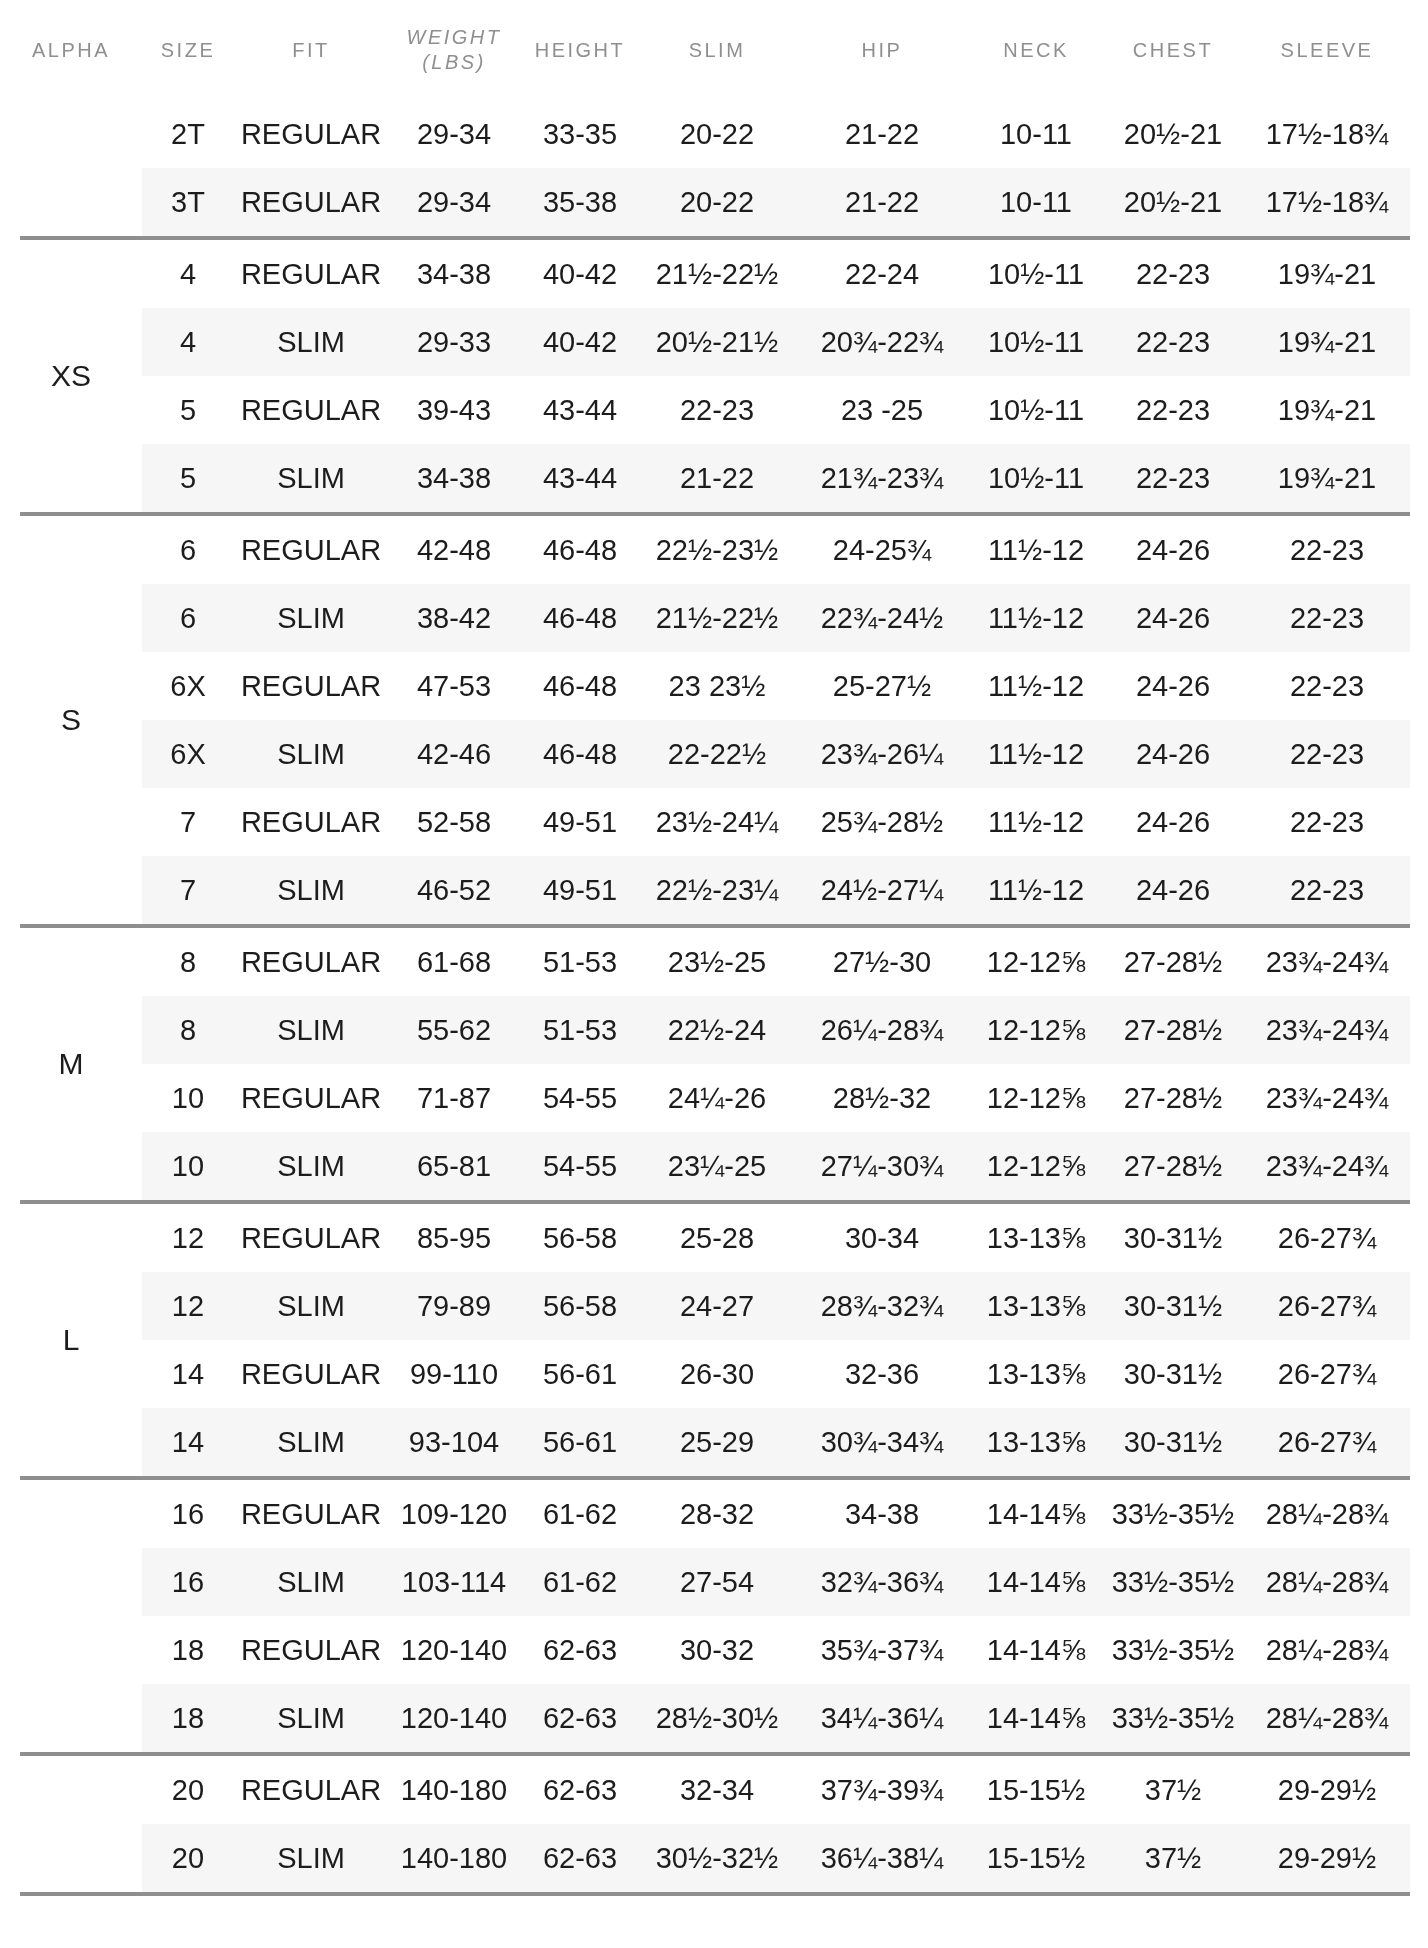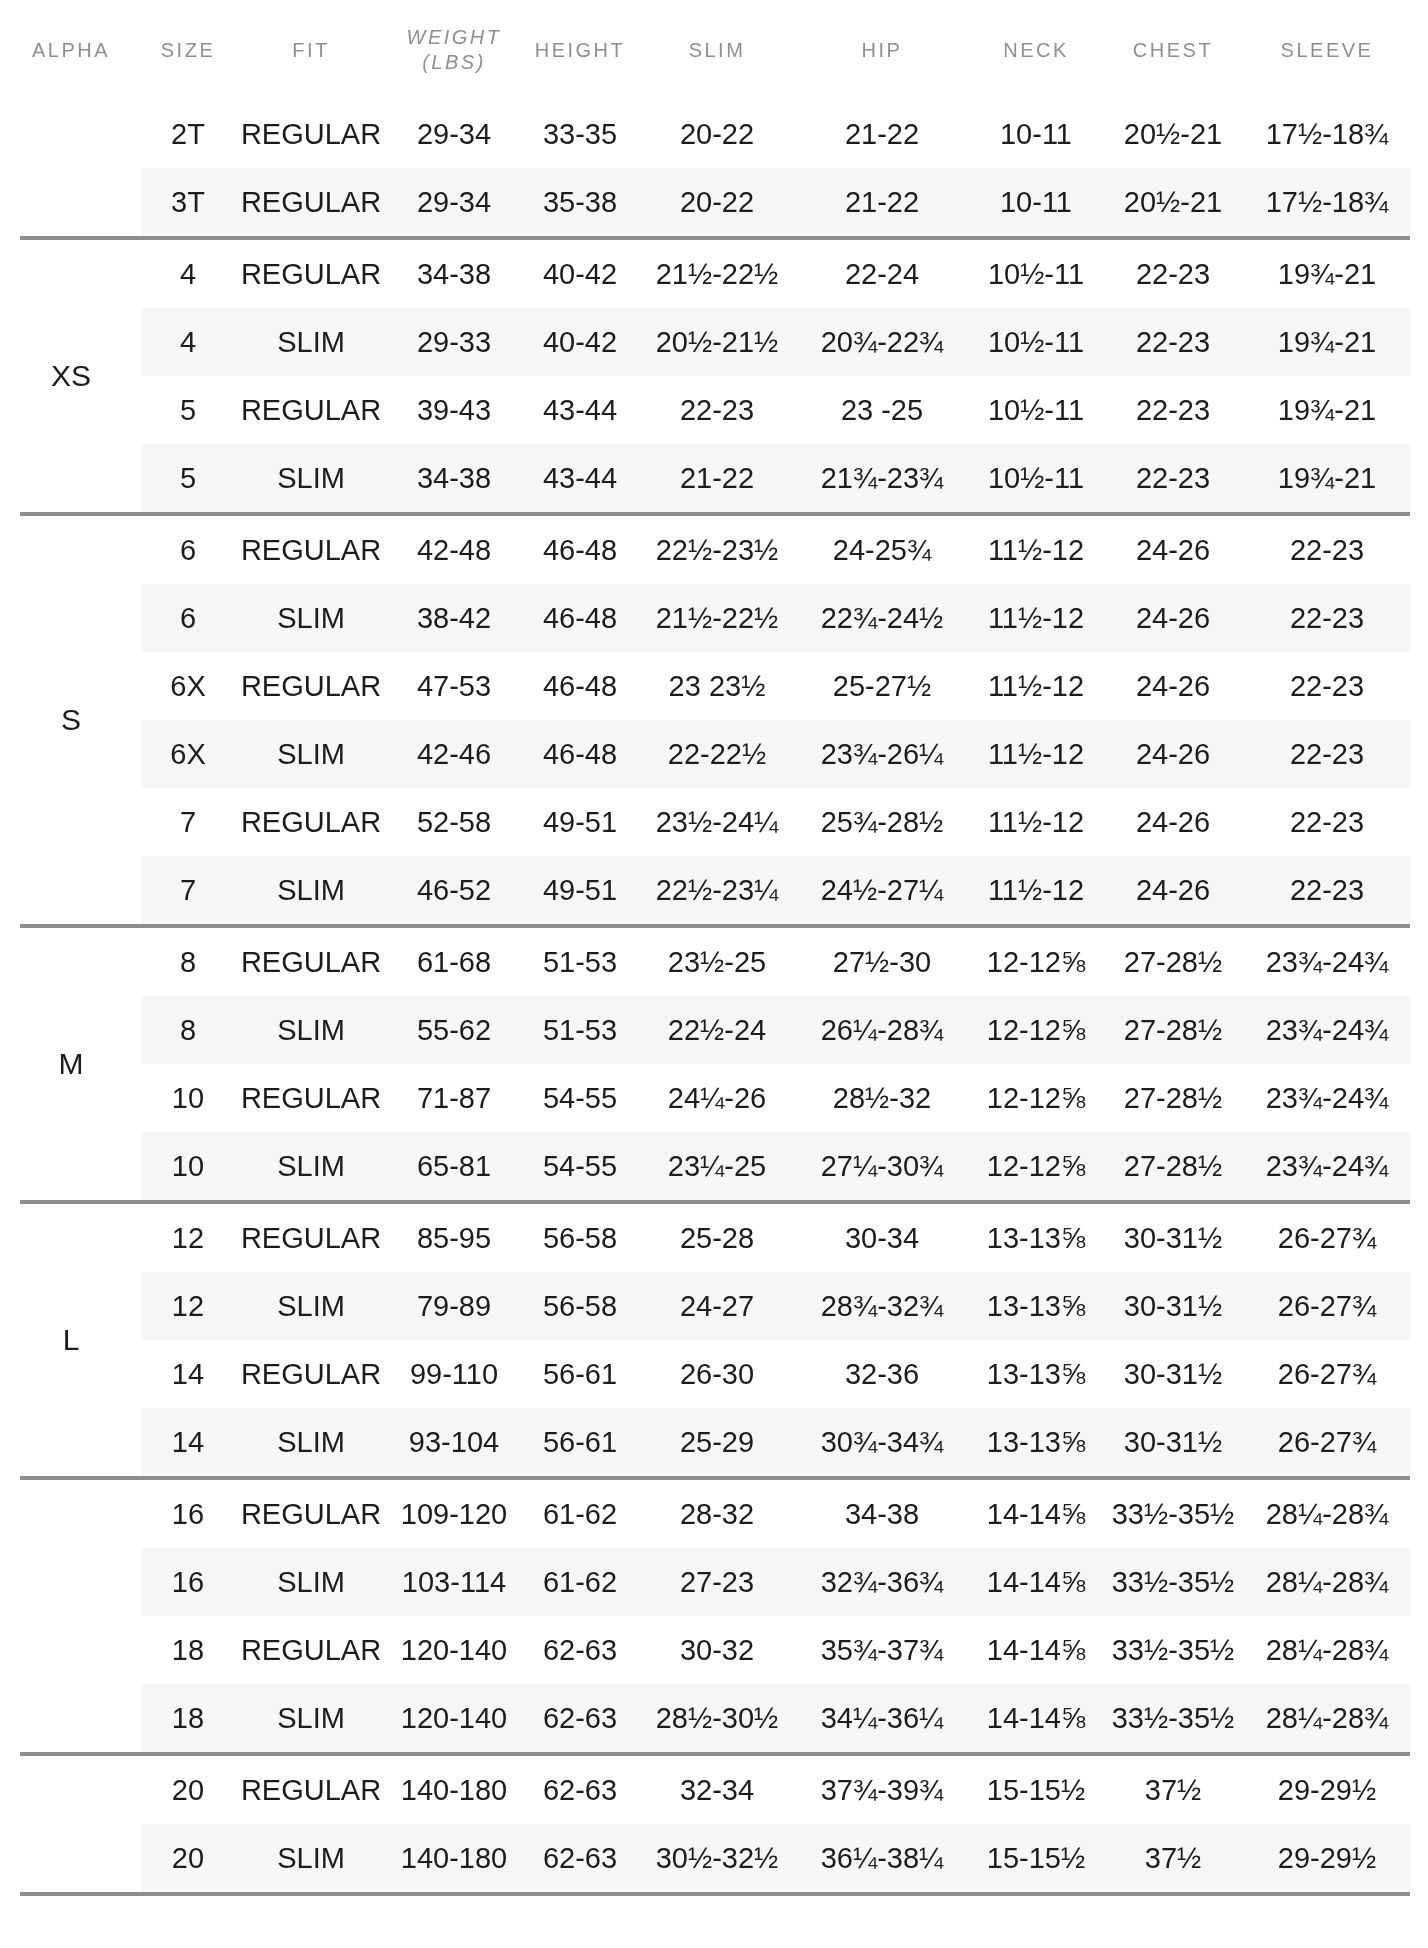--- a/index.html
+++ b/index.html
@@ -362,21 +362,21 @@
           <span class="cell">34-38</span>
           <span class="cell">14-14⅝</span>
           <span class="cell">33½-35½</span>
           <span class="cell">28¼-28¾</span>
         </div>
         <div class="row striped">
           <span class="cell">16</span>
           <span class="cell">SLIM</span>
           <span class="cell">103-114</span>
           <span class="cell">61-62</span>
-          <span class="cell">27-23</span>
+          <span class="cell">27-54</span>
           <span class="cell">32¾-36¾</span>
           <span class="cell">14-14⅝</span>
           <span class="cell">33½-35½</span>
           <span class="cell">28¼-28¾</span>
         </div>
         <div class="row">
           <span class="cell">18</span>
           <span class="cell">REGULAR</span>
           <span class="cell">120-140</span>
           <span class="cell">62-63</span>

